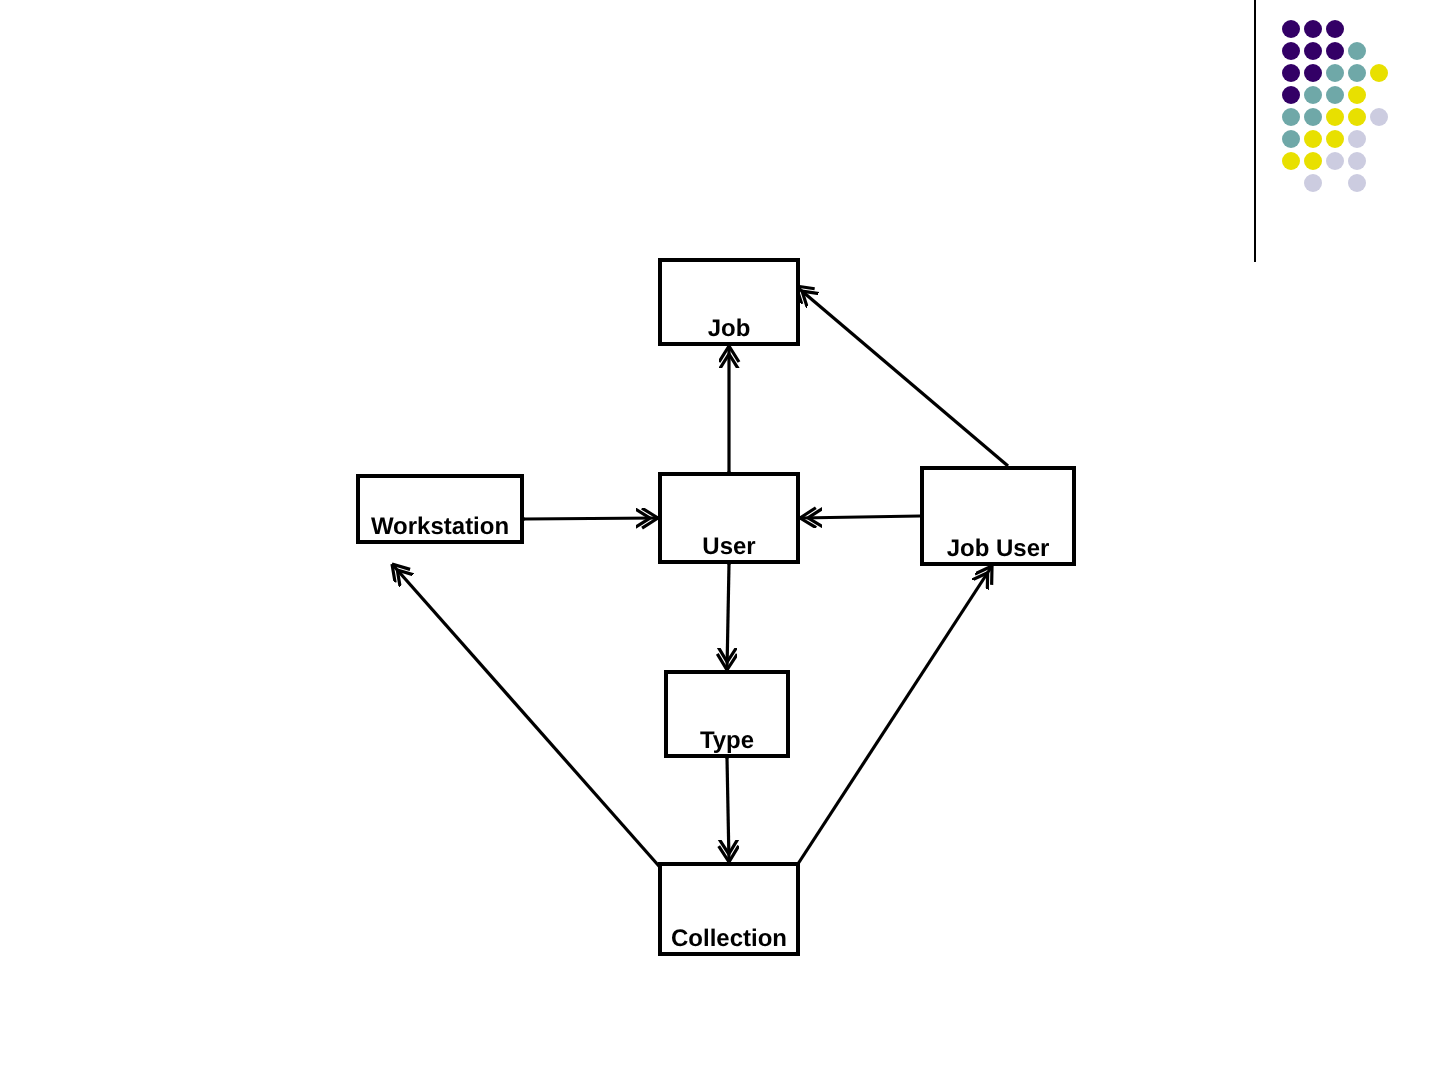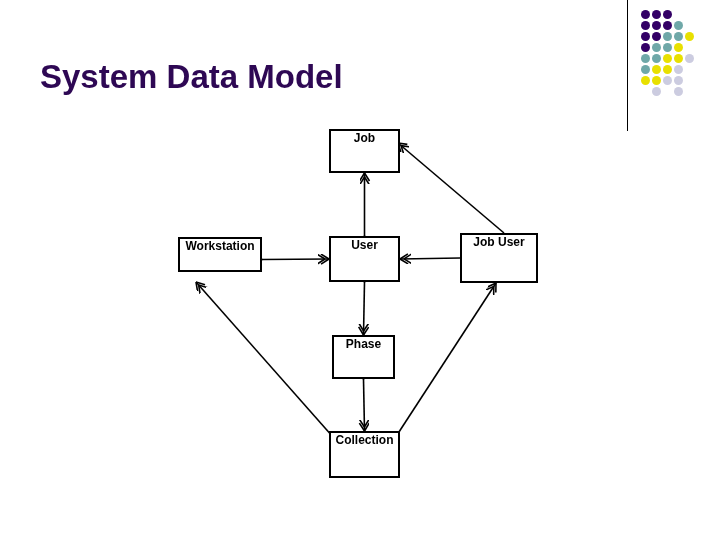--- a/index.html
+++ b/index.html
@@ -34,31 +34,30 @@
   }
 
   
   #diagram{position:absolute;left:0;top:0;width:720px;height:540px;}
   #diagram svg{position:absolute;left:0;top:0;}
   .node{
     position:absolute;
     border:2px solid #000;
     background:#fff;
     box-sizing:border-box;
-    display:flex;align-items:flex-start;justify-content:center;
+    display:flex;align-items:flex-end;justify-content:center;
     font-size:12px;font-weight:bold;color:#000;
     font-family:"Liberation Sans", sans-serif;
   }
 </style>
 </head>
 <body>
 
 <div id="slide">
 
-  <div id="title">System Data Model</div>
 
   <div id="deco">
     <div class="rule"></div>
   <div class="dot" style="left: 21px; top: 10px; width: 9px; height: 9px; background: rgb(51, 0, 102);"></div>
       <div class="dot" style="left: 32px; top: 10px; width: 9px; height: 9px; background: rgb(51, 0, 102);"></div>
       <div class="dot" style="left: 43px; top: 10px; width: 9px; height: 9px; background: rgb(51, 0, 102);"></div>
       <div class="dot" style="left: 21px; top: 21px; width: 9px; height: 9px; background: rgb(51, 0, 102);"></div>
       <div class="dot" style="left: 32px; top: 21px; width: 9px; height: 9px; background: rgb(51, 0, 102);"></div>
       <div class="dot" style="left: 43px; top: 21px; width: 9px; height: 9px; background: rgb(51, 0, 102);"></div>
       <div class="dot" style="left: 54px; top: 21px; width: 9px; height: 9px; background: rgb(111, 168, 168);"></div>
@@ -115,20 +114,20 @@
       <div class="node" style="left: 178px; top: 237px; width: 84px; height: 35px;">
         <span>Workstation</span>
       </div>
       <div class="node" style="left: 329px; top: 236px; width: 71px; height: 46px;">
         <span>User</span>
       </div>
       <div class="node" style="left: 460px; top: 233px; width: 78px; height: 50px;">
         <span>Job User</span>
       </div>
       <div class="node" style="left: 332px; top: 335px; width: 63px; height: 44px;">
-        <span>Phase</span>
+        <span>Type</span>
       </div>
       <div class="node" style="left: 329px; top: 431px; width: 71px; height: 47px;">
         <span>Collection</span>
       </div>
     </div>
 
 </div>
 
 </body></html>

